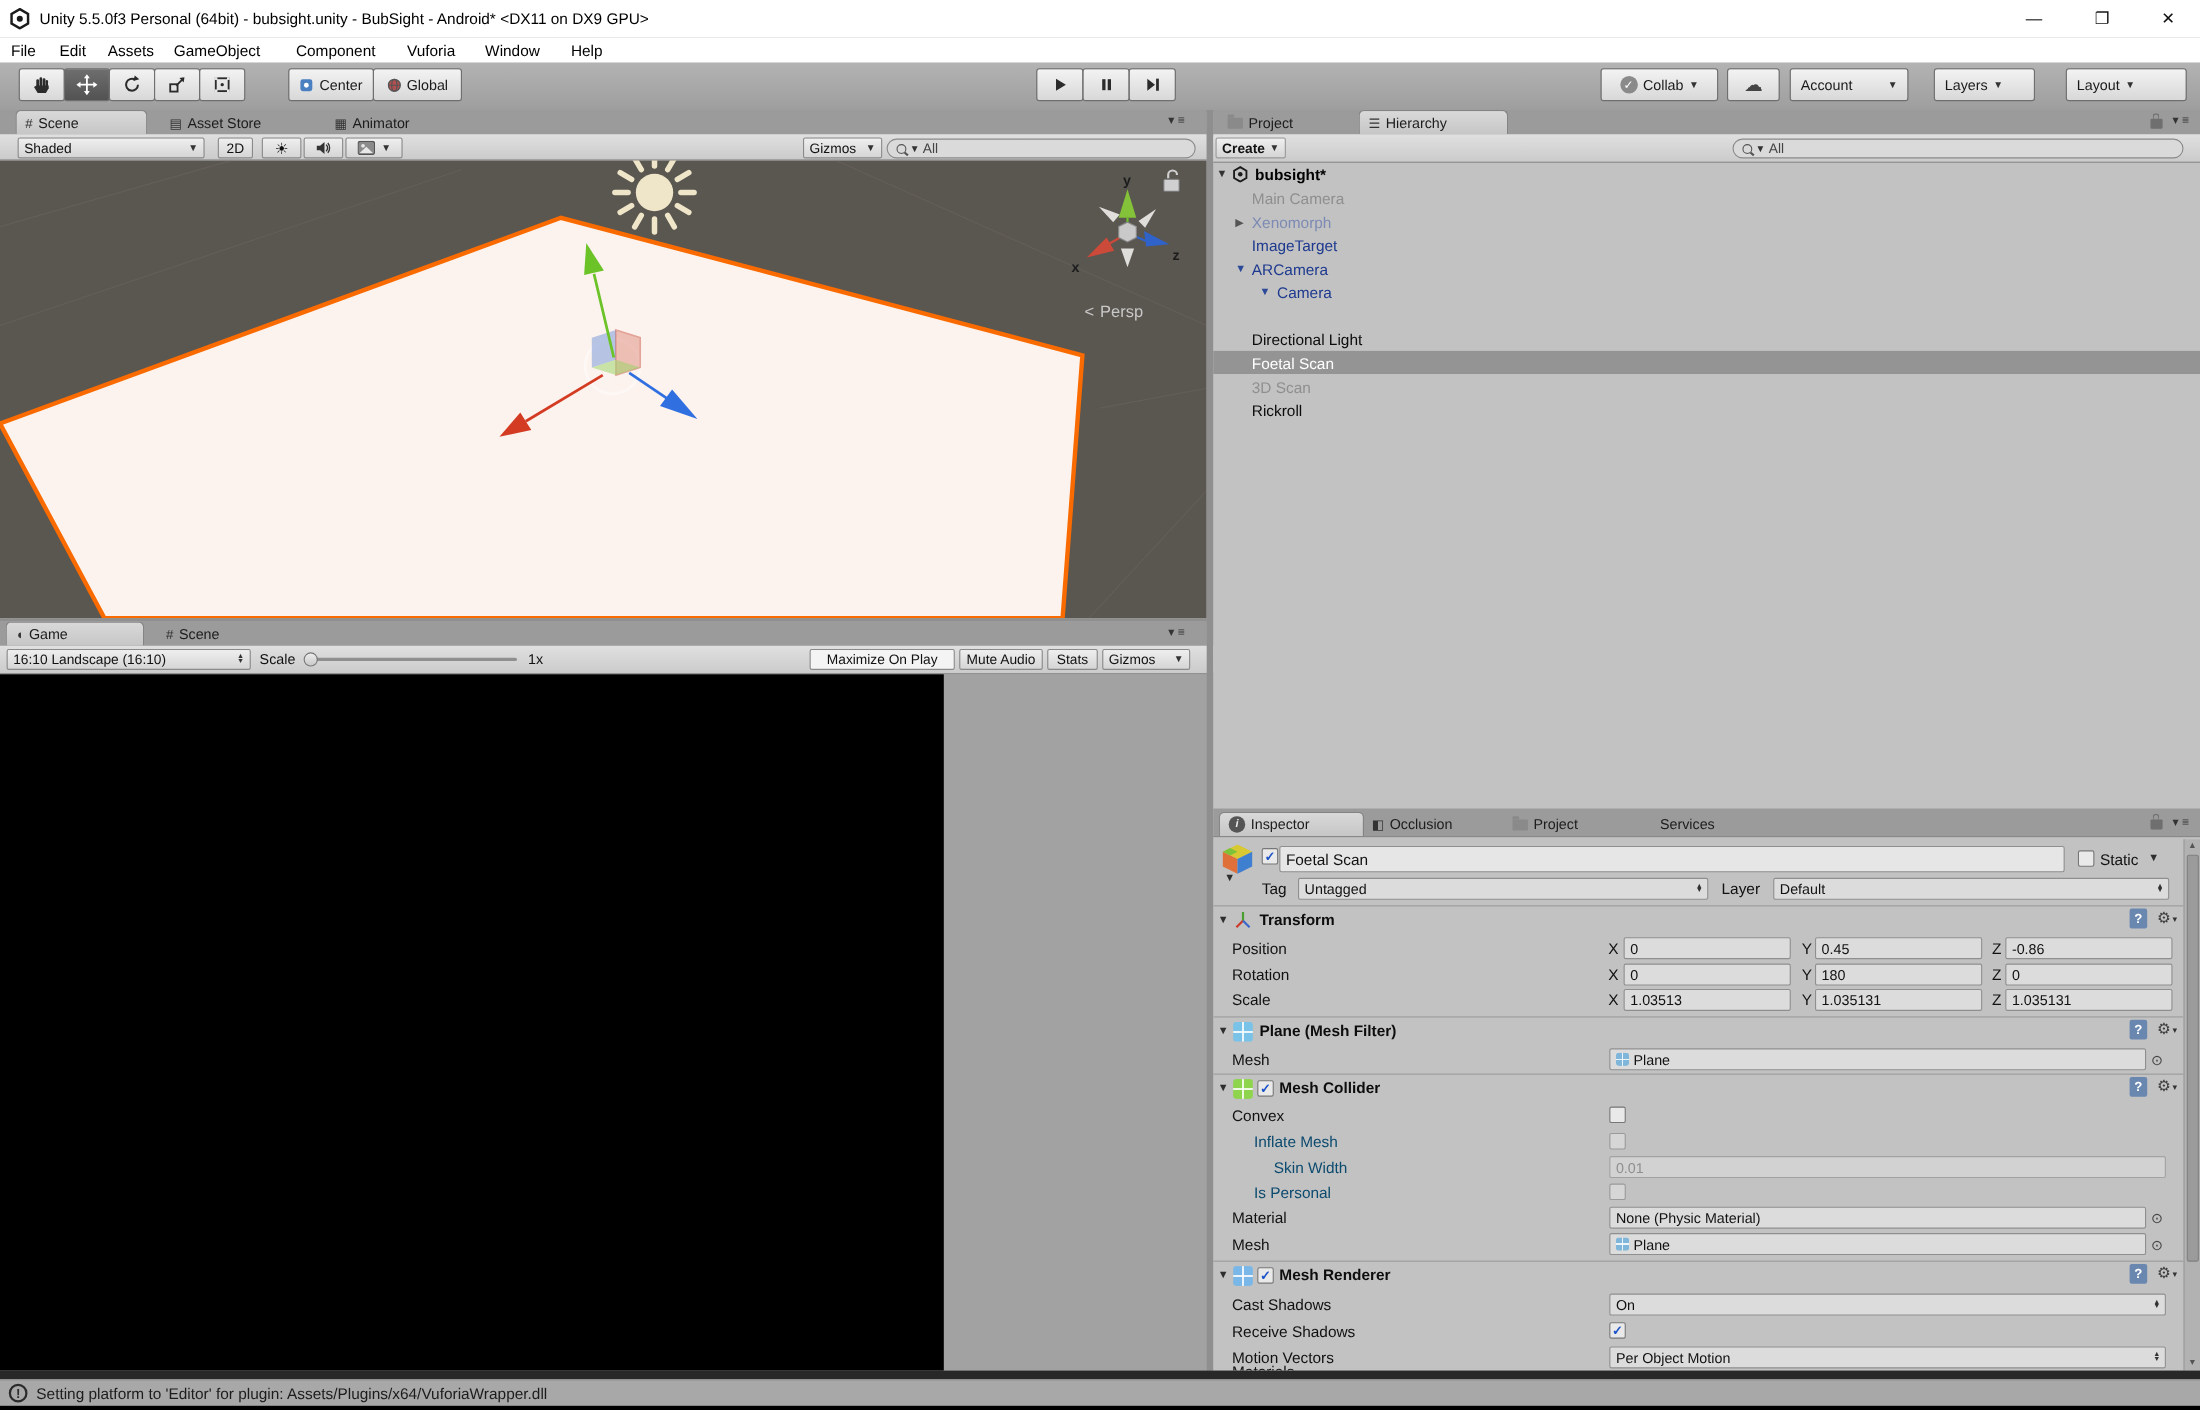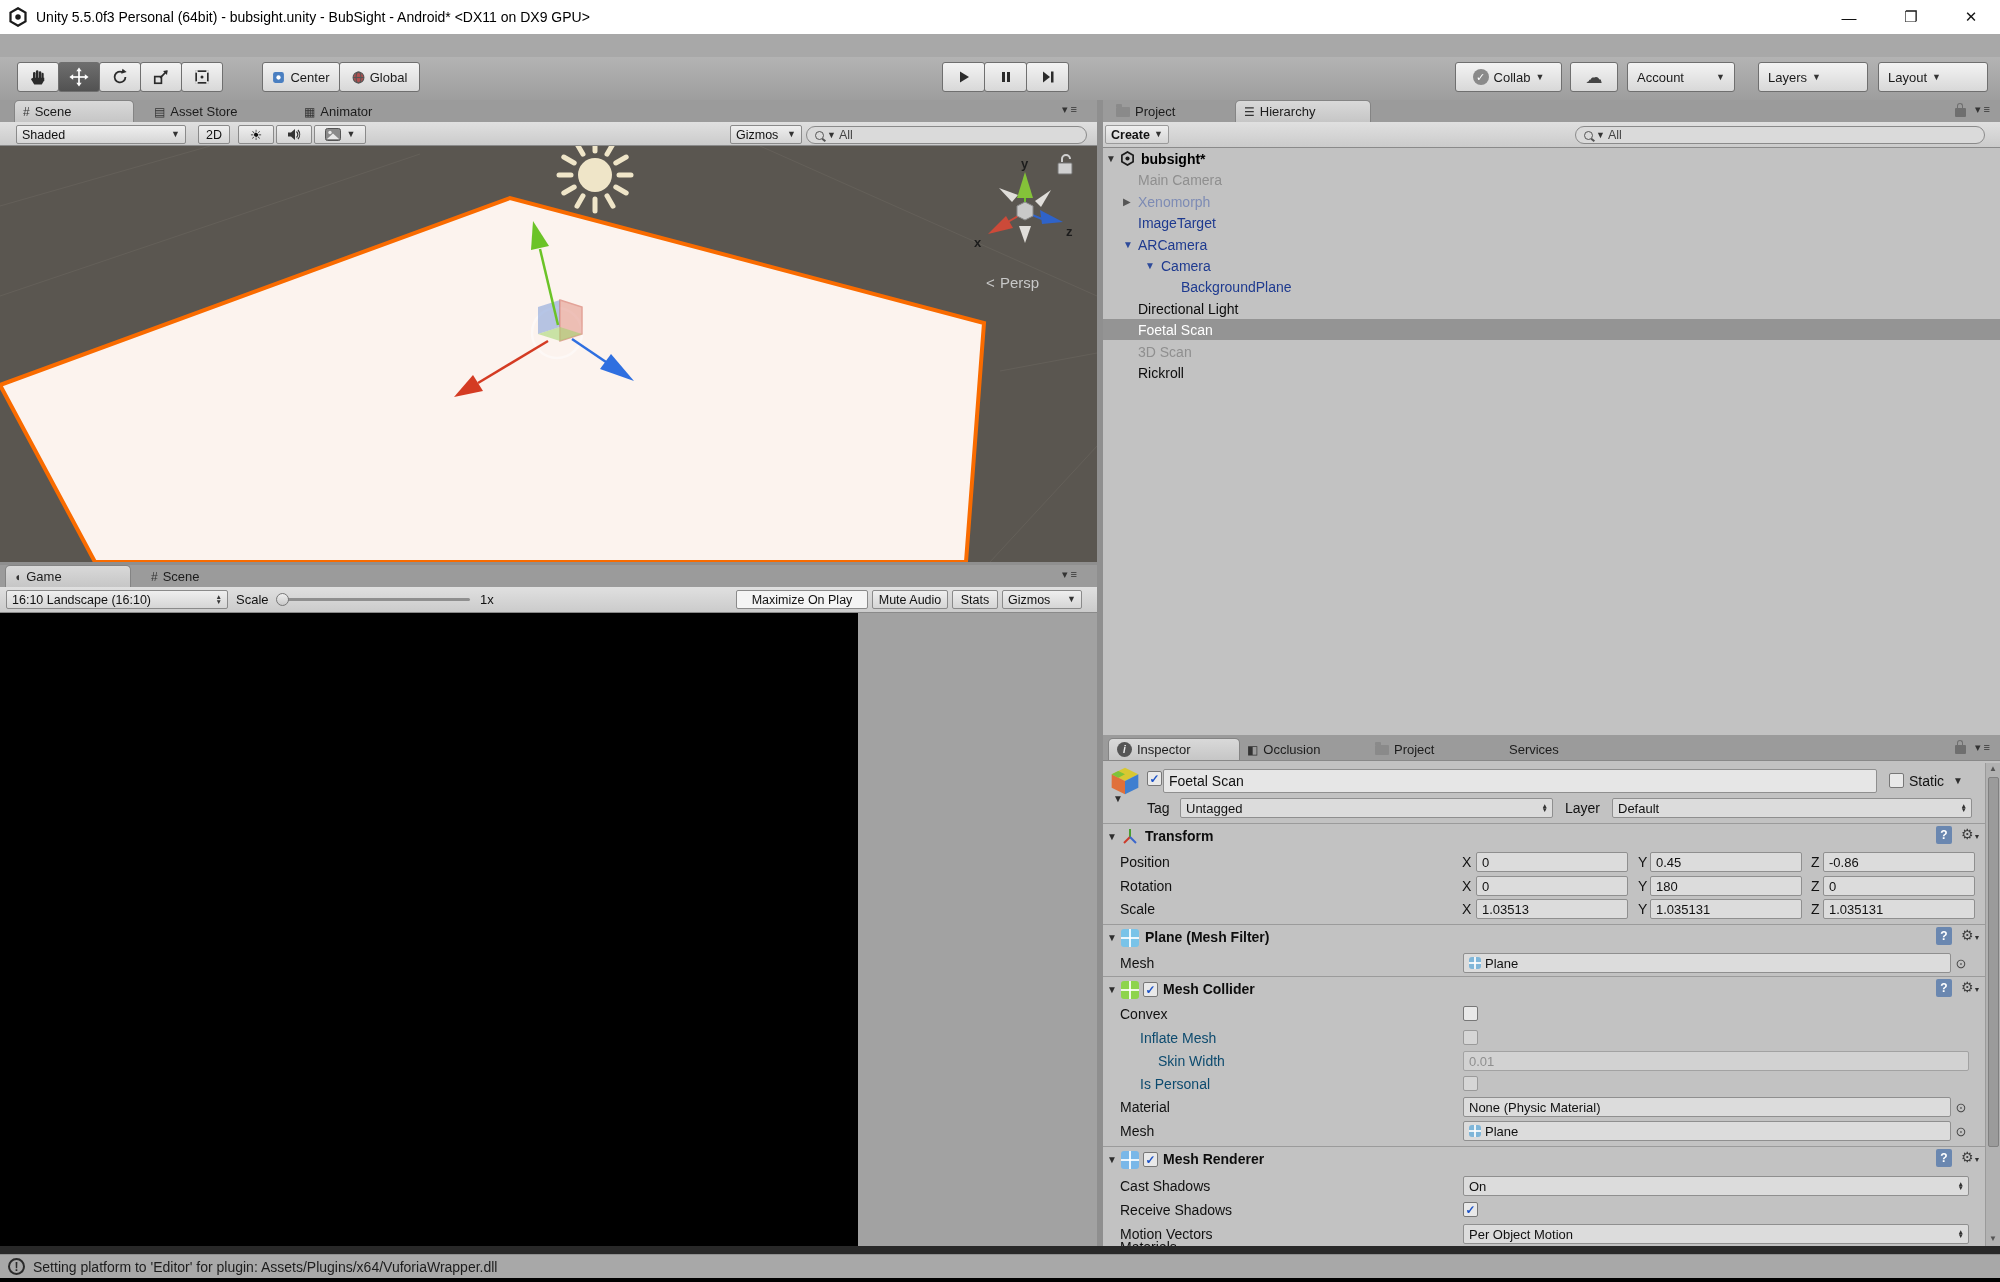--- a/index.html
+++ b/index.html
@@ -87,20 +87,30 @@
     <svg width="20" height="20" style="margin-left:8px" viewBox="0 0 16 16">
         <path d="M8 1 L14 4.5 L14 11.5 L8 15 L2 11.5 L2 4.5 Z" fill="none" stroke="#1b1b1b" stroke-width="1.8"></path>
         <circle cx="8" cy="8" r="2.2" fill="#1b1b1b"></circle>
       </svg>
     <span class="title-text">Unity 5.5.0f3 Personal (64bit) - bubsight.unity - BubSight - Android* &lt;DX11 on DX9 GPU&gt;</span>
   </div>
   <span class="winbtn" style="left:1820px">—</span>
   <span class="winbtn" style="left:1882px">❐</span>
   <span class="winbtn" style="left:1942px">✕</span>
 
+  <div class="abs menubar">
+    <span class="menuitem" style="left:6px">File</span>
+    <span class="menuitem" style="left:50px">Edit</span>
+    <span class="menuitem" style="left:94px">Assets</span>
+    <span class="menuitem" style="left:154px">GameObject</span>
+    <span class="menuitem" style="left:265px">Component</span>
+    <span class="menuitem" style="left:366px">Vuforia</span>
+    <span class="menuitem" style="left:437px">Window</span>
+    <span class="menuitem" style="left:515px">Help</span>
+  </div>
 
   <div class="abs maintb"></div>
   <div class="btn" style="left:17px;width:42px">
     <svg width="20" height="20" viewBox="0 0 24 24">
         <g fill="#2b2b2b">
           <rect x="6" y="6" width="3" height="10" rx="1.5"></rect>
           <rect x="9.5" y="4" width="3" height="12" rx="1.5"></rect>
           <rect x="13" y="5" width="3" height="11" rx="1.5"></rect>
           <rect x="16.2" y="7" width="2.6" height="9" rx="1.3"></rect>
           <path d="M6 13 l-2.5 1.5 4 6.5 h9 l3 -5 v-3 z"></path>
@@ -183,21 +193,21 @@
     <span>Collab</span>
       <span class="caret">▼</span>
   </div>
   <div class="btn" style="left:1570px;width:48px">
     <span style="font-size:17px;color:#444">☁</span>
   </div>
   <div class="btn" style="left:1627px;width:108px;justify-content:space-between;padding:0 9px">
     <span>Account</span>
       <span class="caret">▼</span>
   </div>
-  <div class="btn" style="left:1758px;width:110px;justify-content:flex-start;padding:0 9px">
+  <div class="btn" style="left:1758px;width:92px;justify-content:flex-start;padding:0 9px">
     <span>Layers</span>
       <span class="caret">▼</span>
   </div>
   <div class="btn" style="left:1878px;width:110px;justify-content:flex-start;padding:0 9px">
     <span>Layout</span>
       <span class="caret">▼</span>
   </div>
 
   <div class="abs strip" style="left:0;top:100px;width:1097px;height:22px">
     <div class="tab on" style="left:14px;width:102px">
@@ -410,23 +420,20 @@
       <span class="txt c-prefab" style="left:35px">ImageTarget</span>
     </div>
     <div class="hrow" style="top:86px">
       <span class="arr" style="left:20px;color:#2d4a9a">▼</span>
       <span class="txt c-prefab" style="left:35px">ARCamera</span>
     </div>
     <div class="hrow" style="top:107px">
       <span class="arr" style="left:42px;color:#2d4a9a">▼</span>
       <span class="txt c-prefab" style="left:58px">Camera</span>
     </div>
-    <div class="hrow" style="top:128px">
-      <span class="txt c-prefab" style="left:78px">BackgroundPlane</span>
-    </div>
     <div class="hrow" style="top:150px">
       <span class="txt c-norm" style="left:35px">Directional Light</span>
     </div>
     <div class="hrow sel" style="top:171px">
       <span class="txt" style="left:35px">Foetal Scan</span>
     </div>
     <div class="hrow" style="top:193px">
       <span class="txt c-muted" style="left:35px">3D Scan</span>
     </div>
     <div class="hrow" style="top:214px">

